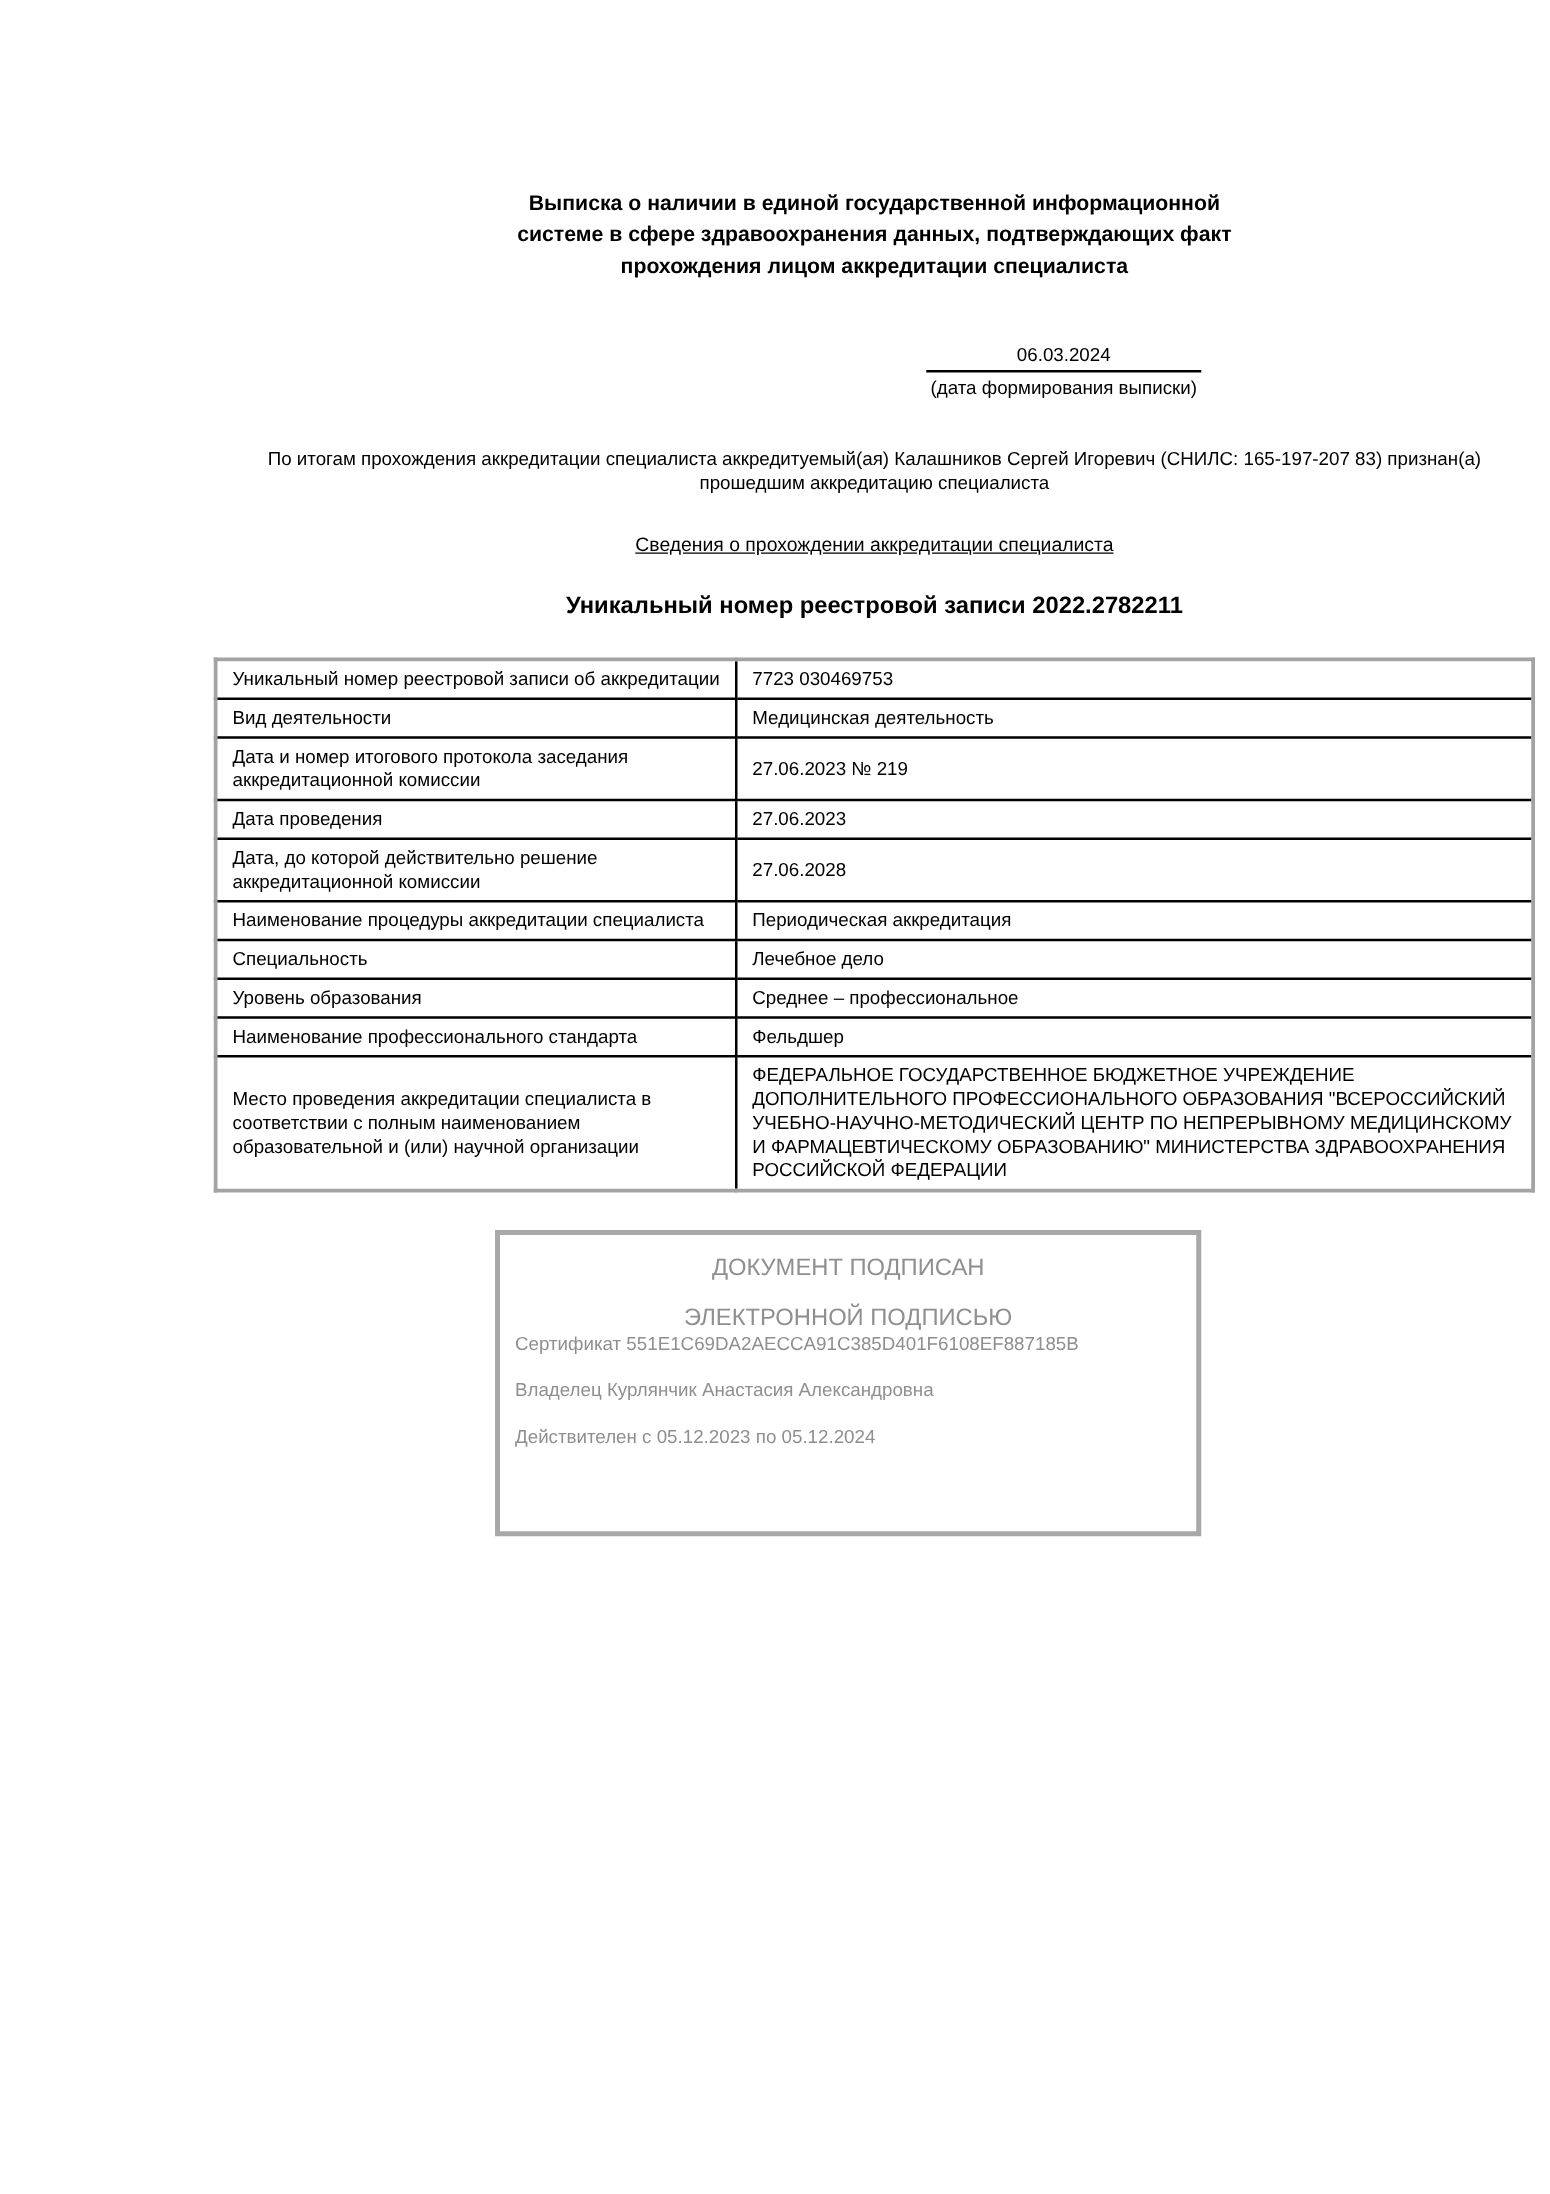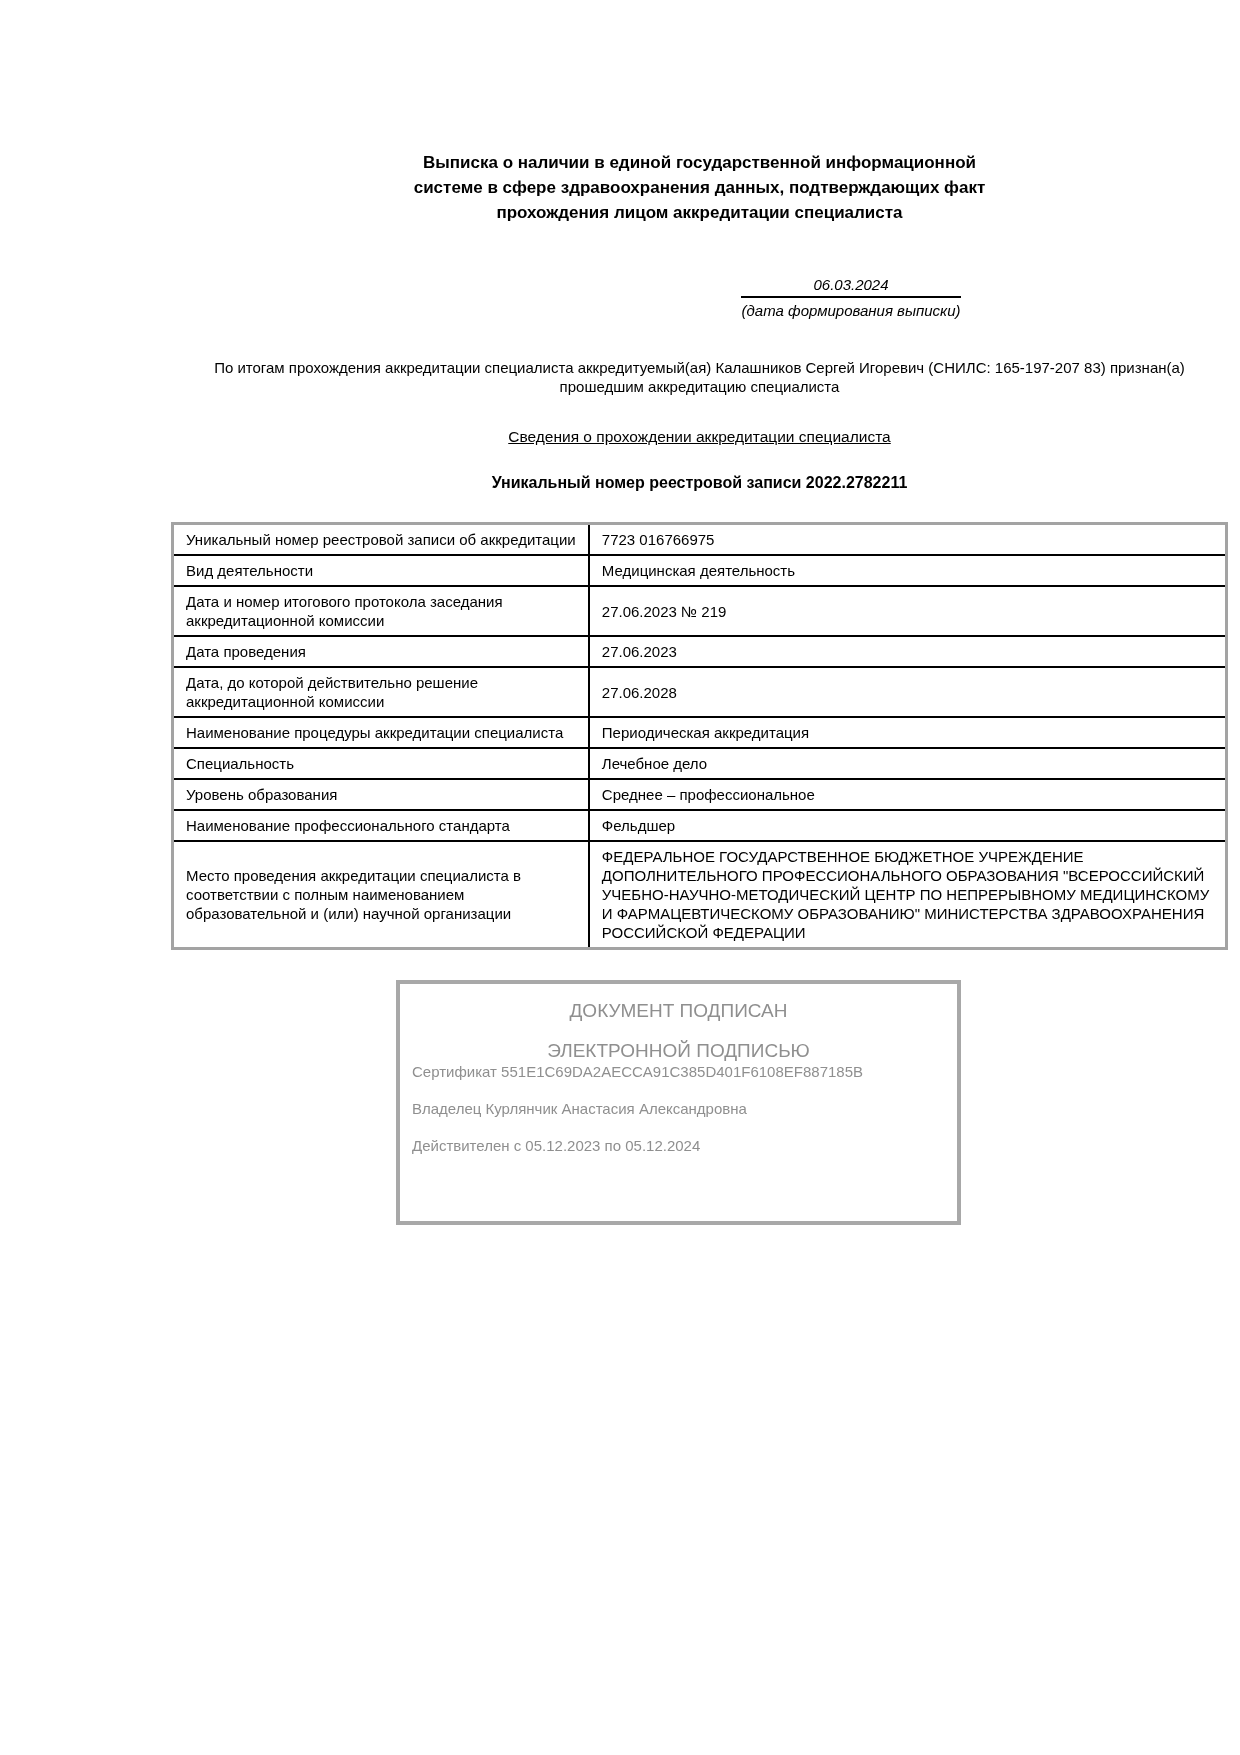--- a/index.html
+++ b/index.html
@@ -30,21 +30,20 @@
     font-size: 17px;
     line-height: 25px;
   }
   .date-block {
     margin-top: 50px;
     margin-left: 570px;
     width: 220px;
     text-align: center;
     font-size: 15px;
     line-height: 19px;
-    font-style: italic;
   }
   .date-value {
     display: block;
     padding-bottom: 2px;
     border-bottom: 2px solid #000000;
   }
   .date-caption {
     margin-top: 3px;
     white-space: nowrap;
   }
@@ -56,21 +55,21 @@
   }
   .section-heading {
     margin-top: 32px;
     text-align: center;
     font-size: 15.5px;
     text-decoration: underline;
   }
   .registry-heading {
     margin-top: 28px;
     text-align: center;
-    font-size: 16px;
+    font-size: 19px;
     font-weight: bold;
   }
   table.acc-table {
     margin-top: 30px;
     width: 100%;
     border-collapse: collapse;
     border: 3px solid #a3a3a3;
   }
   table.acc-table td {
     border: 2px solid #000000;
@@ -132,21 +131,21 @@
 
     <div class="section-heading">Сведения о прохождении аккредитации специалиста</div>
 
     <div class="registry-heading">Уникальный номер реестровой записи 2022.2782211</div>
 
     <table class="acc-table">
       <tbody>
 
           <tr>
             <td class="c-label">Уникальный номер реестровой записи об аккредитации</td>
-            <td class="c-value">7723 016766975</td>
+            <td class="c-value">7723 030469753</td>
           </tr>
 
           <tr>
             <td class="c-label">Вид деятельности</td>
             <td class="c-value">Медицинская деятельность</td>
           </tr>
 
           <tr>
             <td class="c-label">Дата и номер итогового протокола заседания аккредитационной комиссии</td>
             <td class="c-value">27.06.2023 № 219</td>

